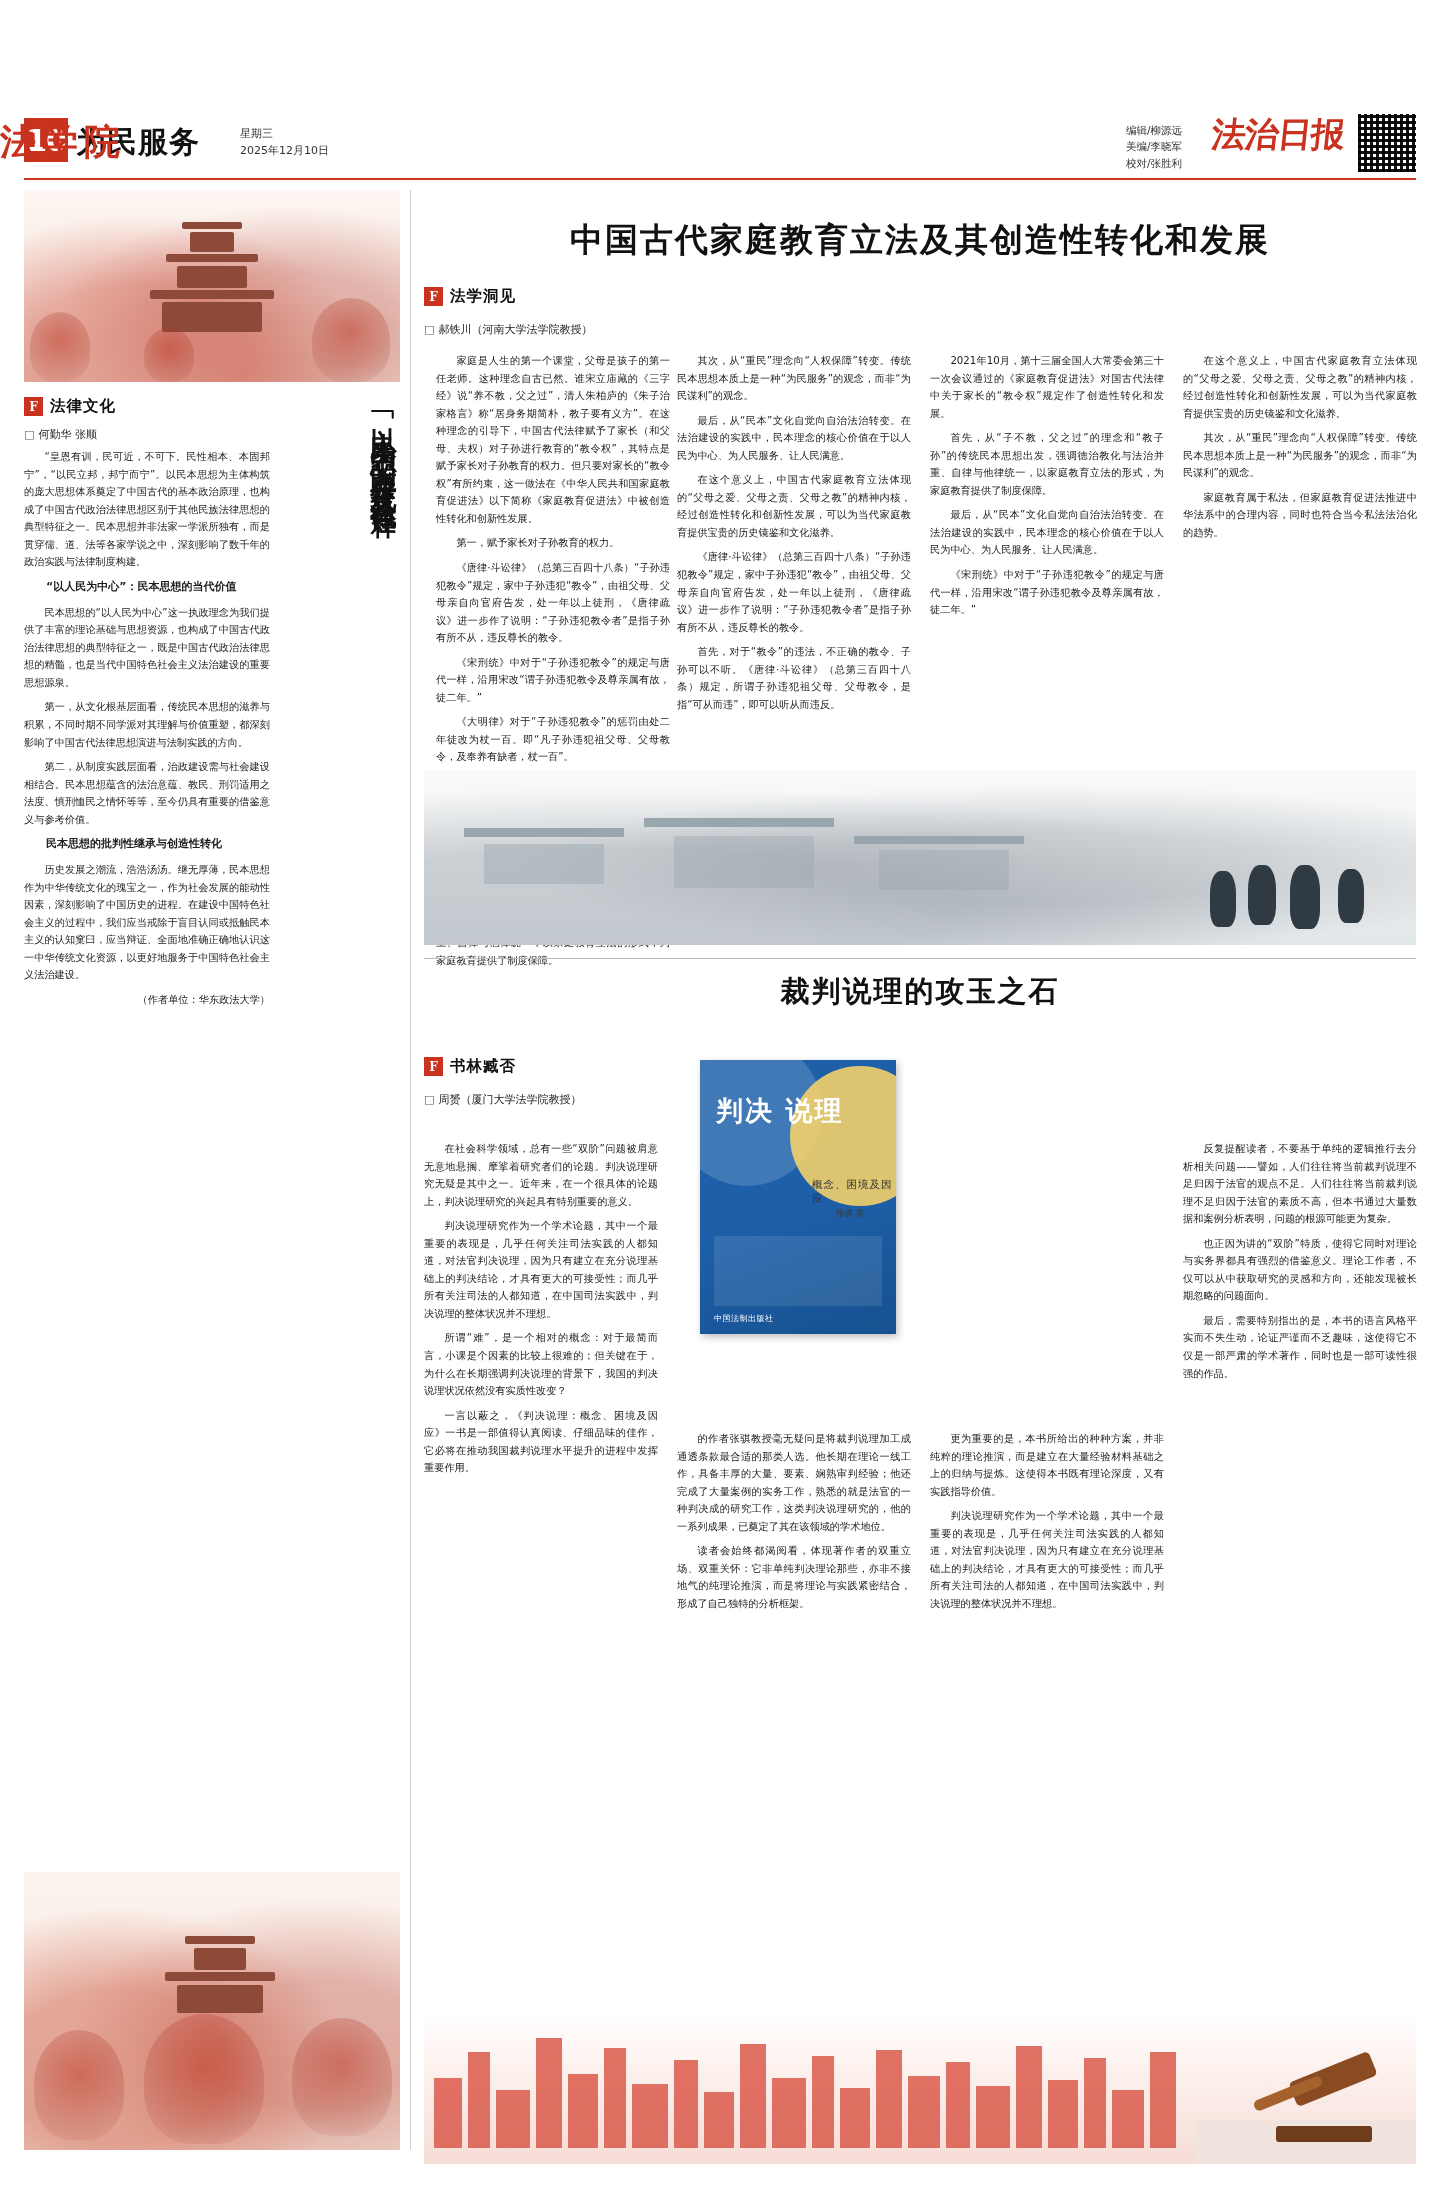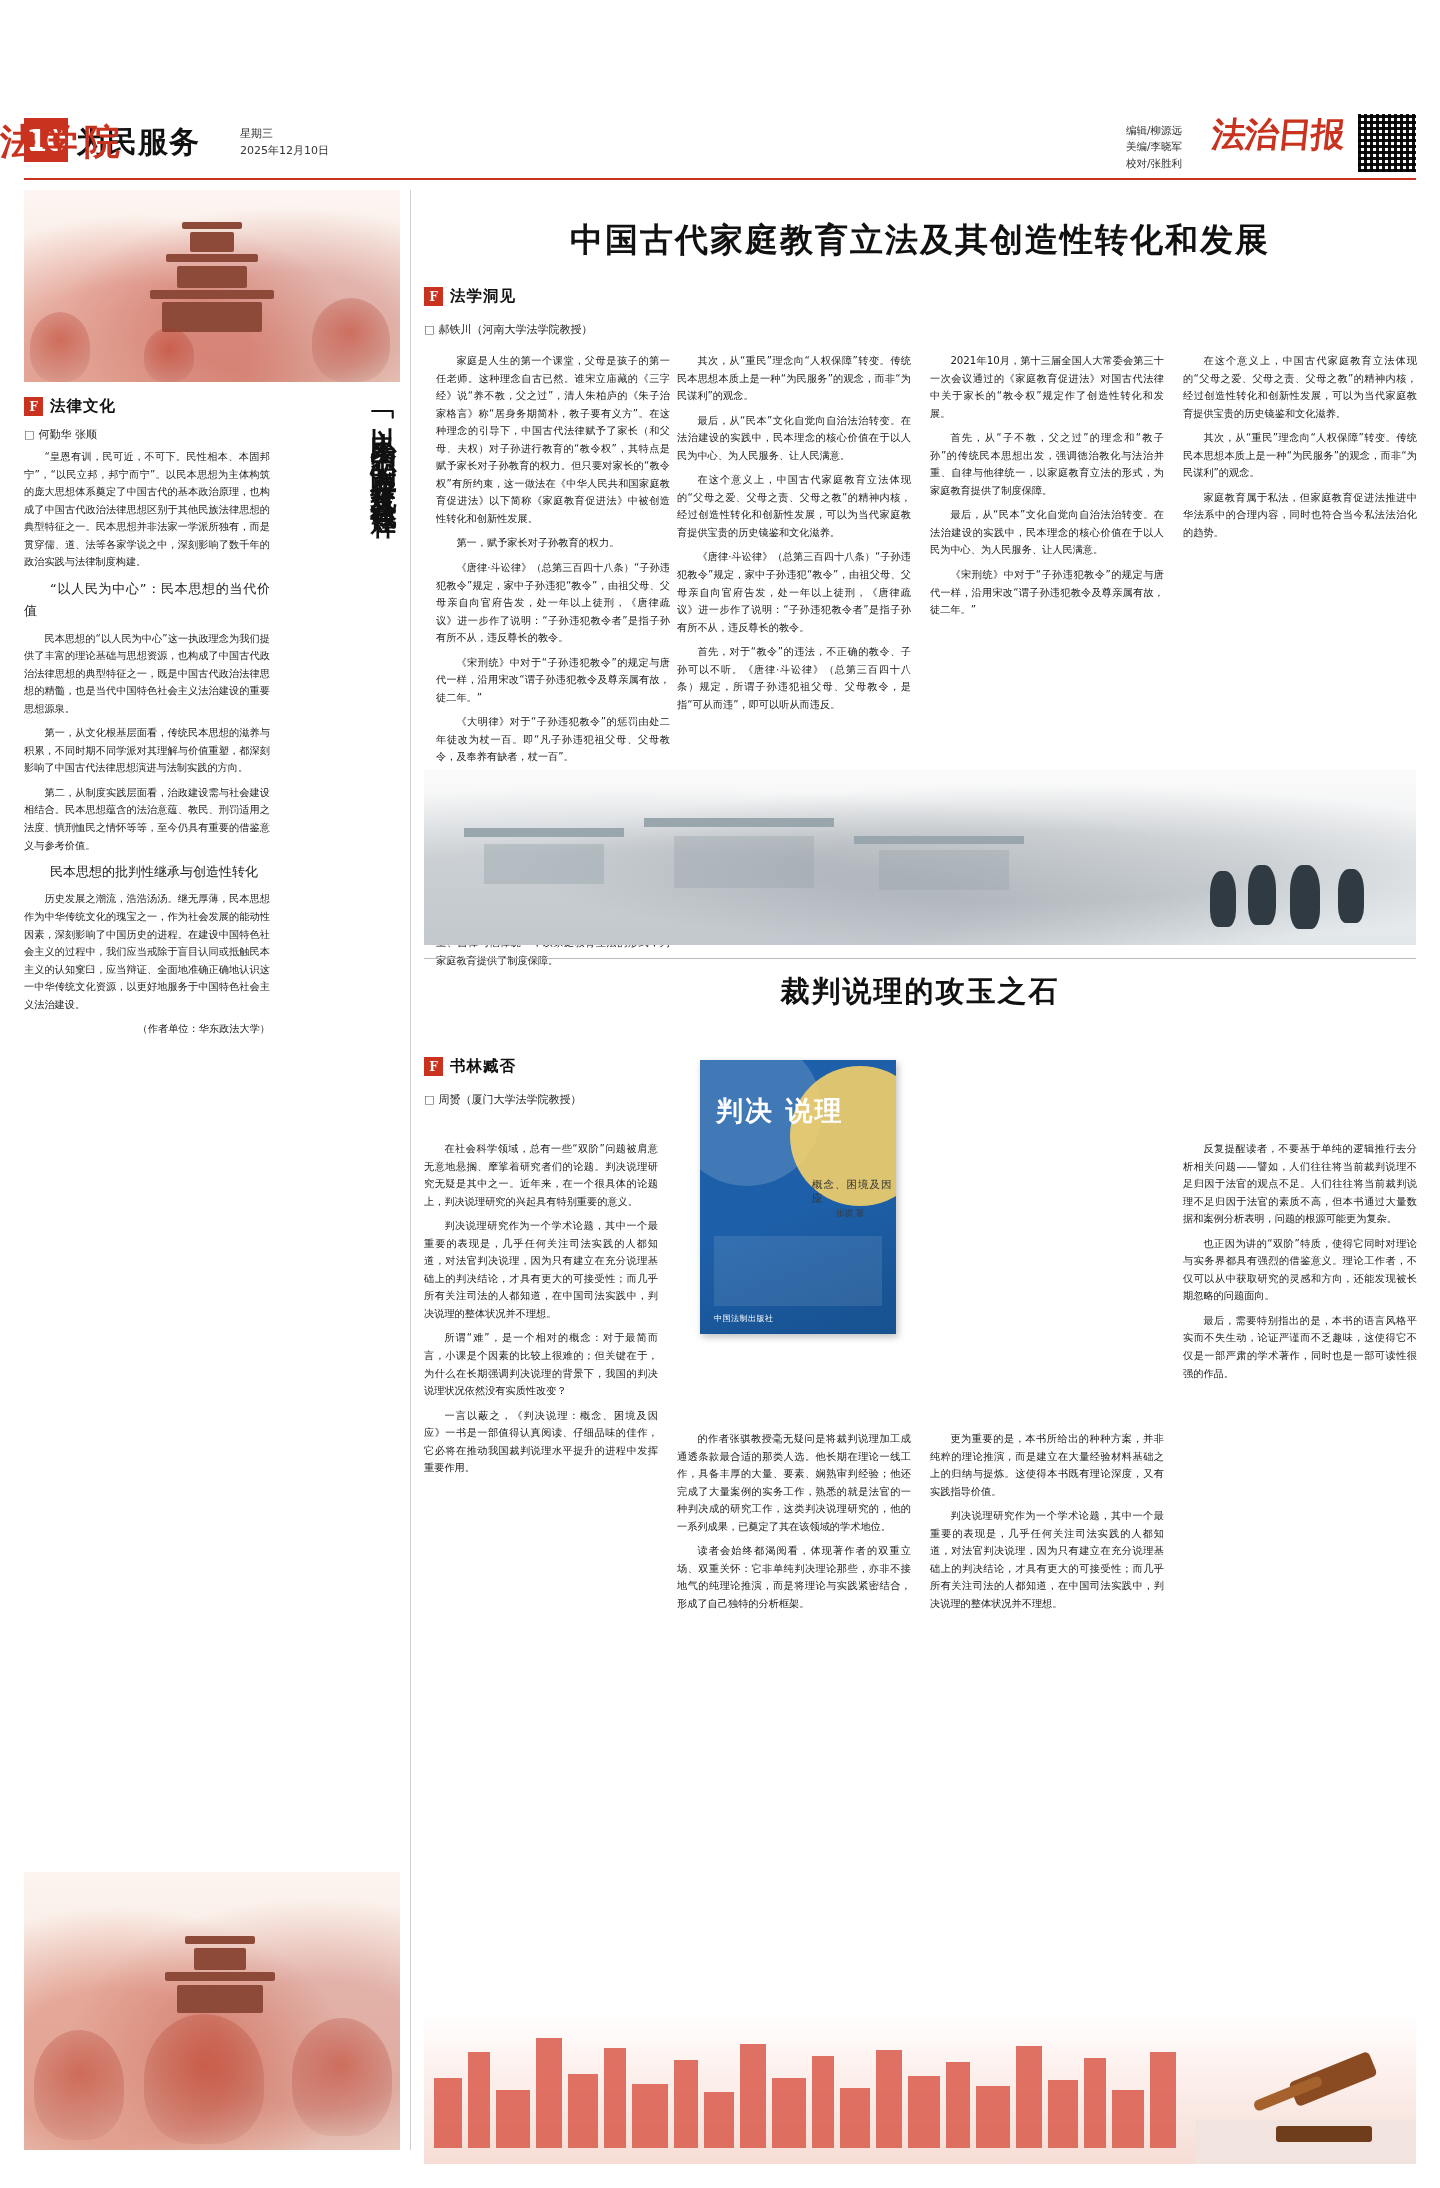--- a/index.html
+++ b/index.html
@@ -83,21 +83,21 @@
 
   .vert-title {
     position:absolute; right:-2px; top:212px;
     writing-mode:vertical-rl; text-orientation:upright;
     font-family:"DejaVu Serif","Liberation Serif",serif;
     font-size:26px; font-weight:bold; color:#111; letter-spacing:5px;
     height:620px;
   }
   .ltext { width:246px; font-size:10.2px; line-height:1.72; text-align:justify; color:#1d1d1d; }
   .ltext p { margin:0 0 7px; text-indent:2em; }
-  .sub-h { font-weight:normal; font-size:13px; margin:9px 0 5px; text-indent:0; }
+  .sub-h { font-weight:bold; font-size:11px; margin:9px 0 5px; text-indent:0; }
   .img-bottom {
     position:absolute; left:0; bottom:0; width:376px; height:278px;
     background:
       radial-gradient(ellipse at 25% 70%, rgba(200,70,45,.40) 0 28%, transparent 58%),
       radial-gradient(ellipse at 78% 62%, rgba(175,45,32,.30) 0 26%, transparent 60%),
       linear-gradient(180deg,#fcf4ef 0%,#f6e6dd 60%,#f0dbd0 100%);
     overflow:hidden;
   }
   .author-note { font-size:10.2px; text-align:right; margin-top:6px; }
 

